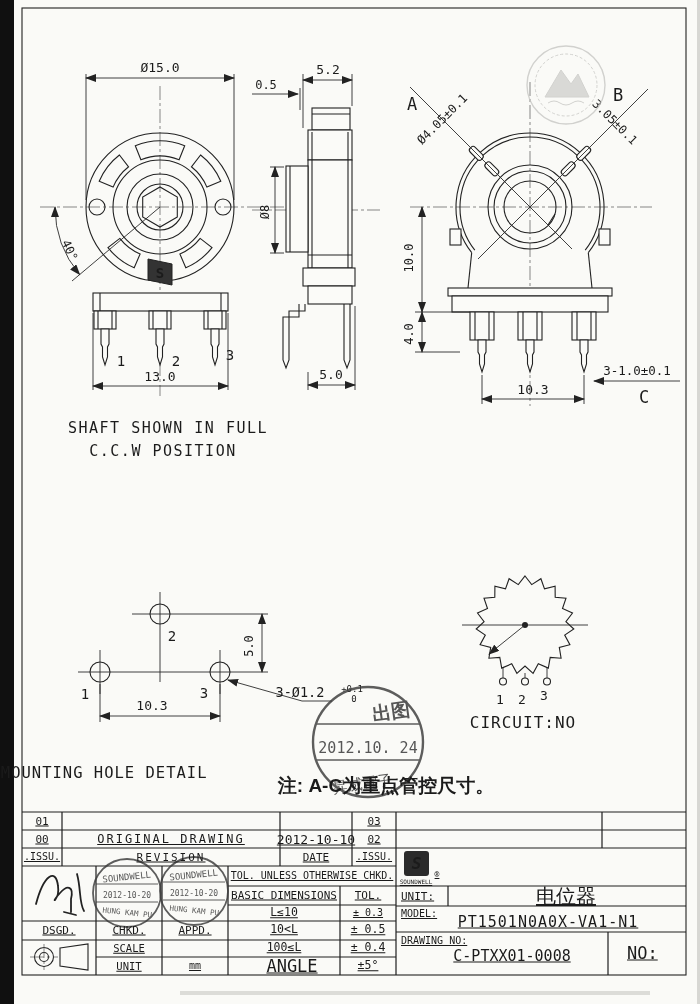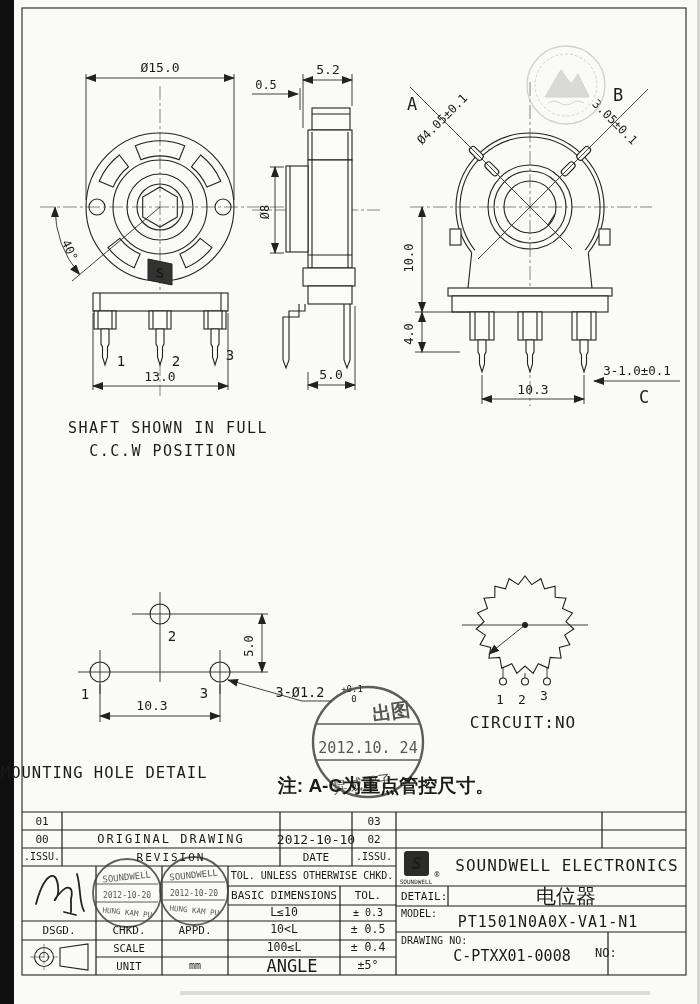--- a/index.html
+++ b/index.html
@@ -12,21 +12,21 @@
   .fillp{fill:#fbfbf8;stroke:#222;stroke-width:1.1;}
   .cl{stroke:#555;stroke-width:0.7;stroke-dasharray:14 3 3 3;fill:none;}
   .dim{stroke:#2a2a2a;stroke-width:0.9;fill:none;}
   .grid{stroke:#1e1e1e;stroke-width:1.2;}
   text.dt{fill:#1b1b1b;font-family:"DejaVu Sans Mono","Liberation Mono",monospace;text-anchor:middle;}
   text.cjk{font-family:"Liberation Sans","DejaVu Sans",sans-serif;}
   .stampg{opacity:0.82;}
   .stampg circle,.stampg line{stroke:#3b3b3b;fill:none;}
   .stampg text{fill:#333;}
   .faintg *{stroke:#c4c4c1;}
-  .t{position:absolute;white-space:nowrap;line-height:1;}
+  .t{position:absolute;white-space:nowrap;line-height:1;text-decoration:underline;}
   .c{transform:translate(-50%,-50%);}
   .l{transform:translate(0,-50%);}
 </style>
 </head>
 <body>
 
 <div class="page">
   <div class="scanband"></div>
   <div class="scanedge"></div>
 
@@ -321,30 +321,29 @@
   <div class="t c" style="left:374px;top:821px;font-size:11px">03</div>
   <div class="t c" style="left:42px;top:839px;font-size:11px">00</div>
   <div class="t c" style="left:171px;top:839px;font-size:12px;letter-spacing:2px">ORIGINAL  DRAWING</div>
   <div class="t c" style="left:316px;top:839px;font-size:13px">2012-10-10</div>
   <div class="t c" style="left:374px;top:839px;font-size:11px">02</div>
   <div class="t c" style="left:42px;top:857px;font-size:10px">.ISSU.</div>
   <div class="t c" style="left:171px;top:857px;font-size:11px;letter-spacing:2px">REVISION</div>
   <div class="t c" style="left:316px;top:857px;font-size:11px">DATE</div>
   <div class="t c" style="left:374px;top:857px;font-size:10px">.ISSU.</div>
 
-  <div class="t c" style="left:567px;top:866px;font-size:16px;letter-spacing:1px">SOUNDWELL ELECTRONICS</div>
   <div class="t c" style="left:416px;top:882px;font-size:6px">SOUNDWELL</div>
   <div class="t c" style="left:437px;top:875px;font-size:8px">®</div>
-  <div class="t l" style="left:401px;top:896px;font-size:11px">DETAIL:</div>
+  <div class="t l" style="left:401px;top:896px;font-size:11px">UNIT:</div>
   <div class="t c" style="left:566px;top:896px;font-size:20px;font-family:'Liberation Sans',sans-serif">电位器</div>
   <div class="t l" style="left:401px;top:914px;font-size:10px">MODEL:</div>
   <div class="t c" style="left:548px;top:922px;font-size:15px;letter-spacing:1px">PT1501N0A0X-VA1-N1</div>
   <div class="t l" style="left:401px;top:941px;font-size:10px">DRAWING NO:</div>
   <div class="t c" style="left:512px;top:956px;font-size:15px">C-PTXX01-0008</div>
-  <div class="t l" style="left:595px;top:953px;font-size:12px">NO:</div>
+  <div class="t l" style="left:627px;top:953px;font-size:17px">NO:</div>
 
   <div class="t c" style="left:59px;top:930px;font-size:11px">DSGD.</div>
   <div class="t c" style="left:129px;top:930px;font-size:11px">CHKD.</div>
   <div class="t c" style="left:195px;top:930px;font-size:11px">APPD.</div>
   <div class="t c" style="left:129px;top:948px;font-size:10.5px">SCALE</div>
   <div class="t c" style="left:129px;top:966px;font-size:10.5px">UNIT</div>
   <div class="t c" style="left:195px;top:966px;font-size:10px">mm</div>
 
   <div class="t c" style="left:312px;top:876px;font-size:10px">TOL. UNLESS OTHERWISE CHKD.</div>
   <div class="t c" style="left:284px;top:895px;font-size:11px">BASIC DIMENSIONS</div>

